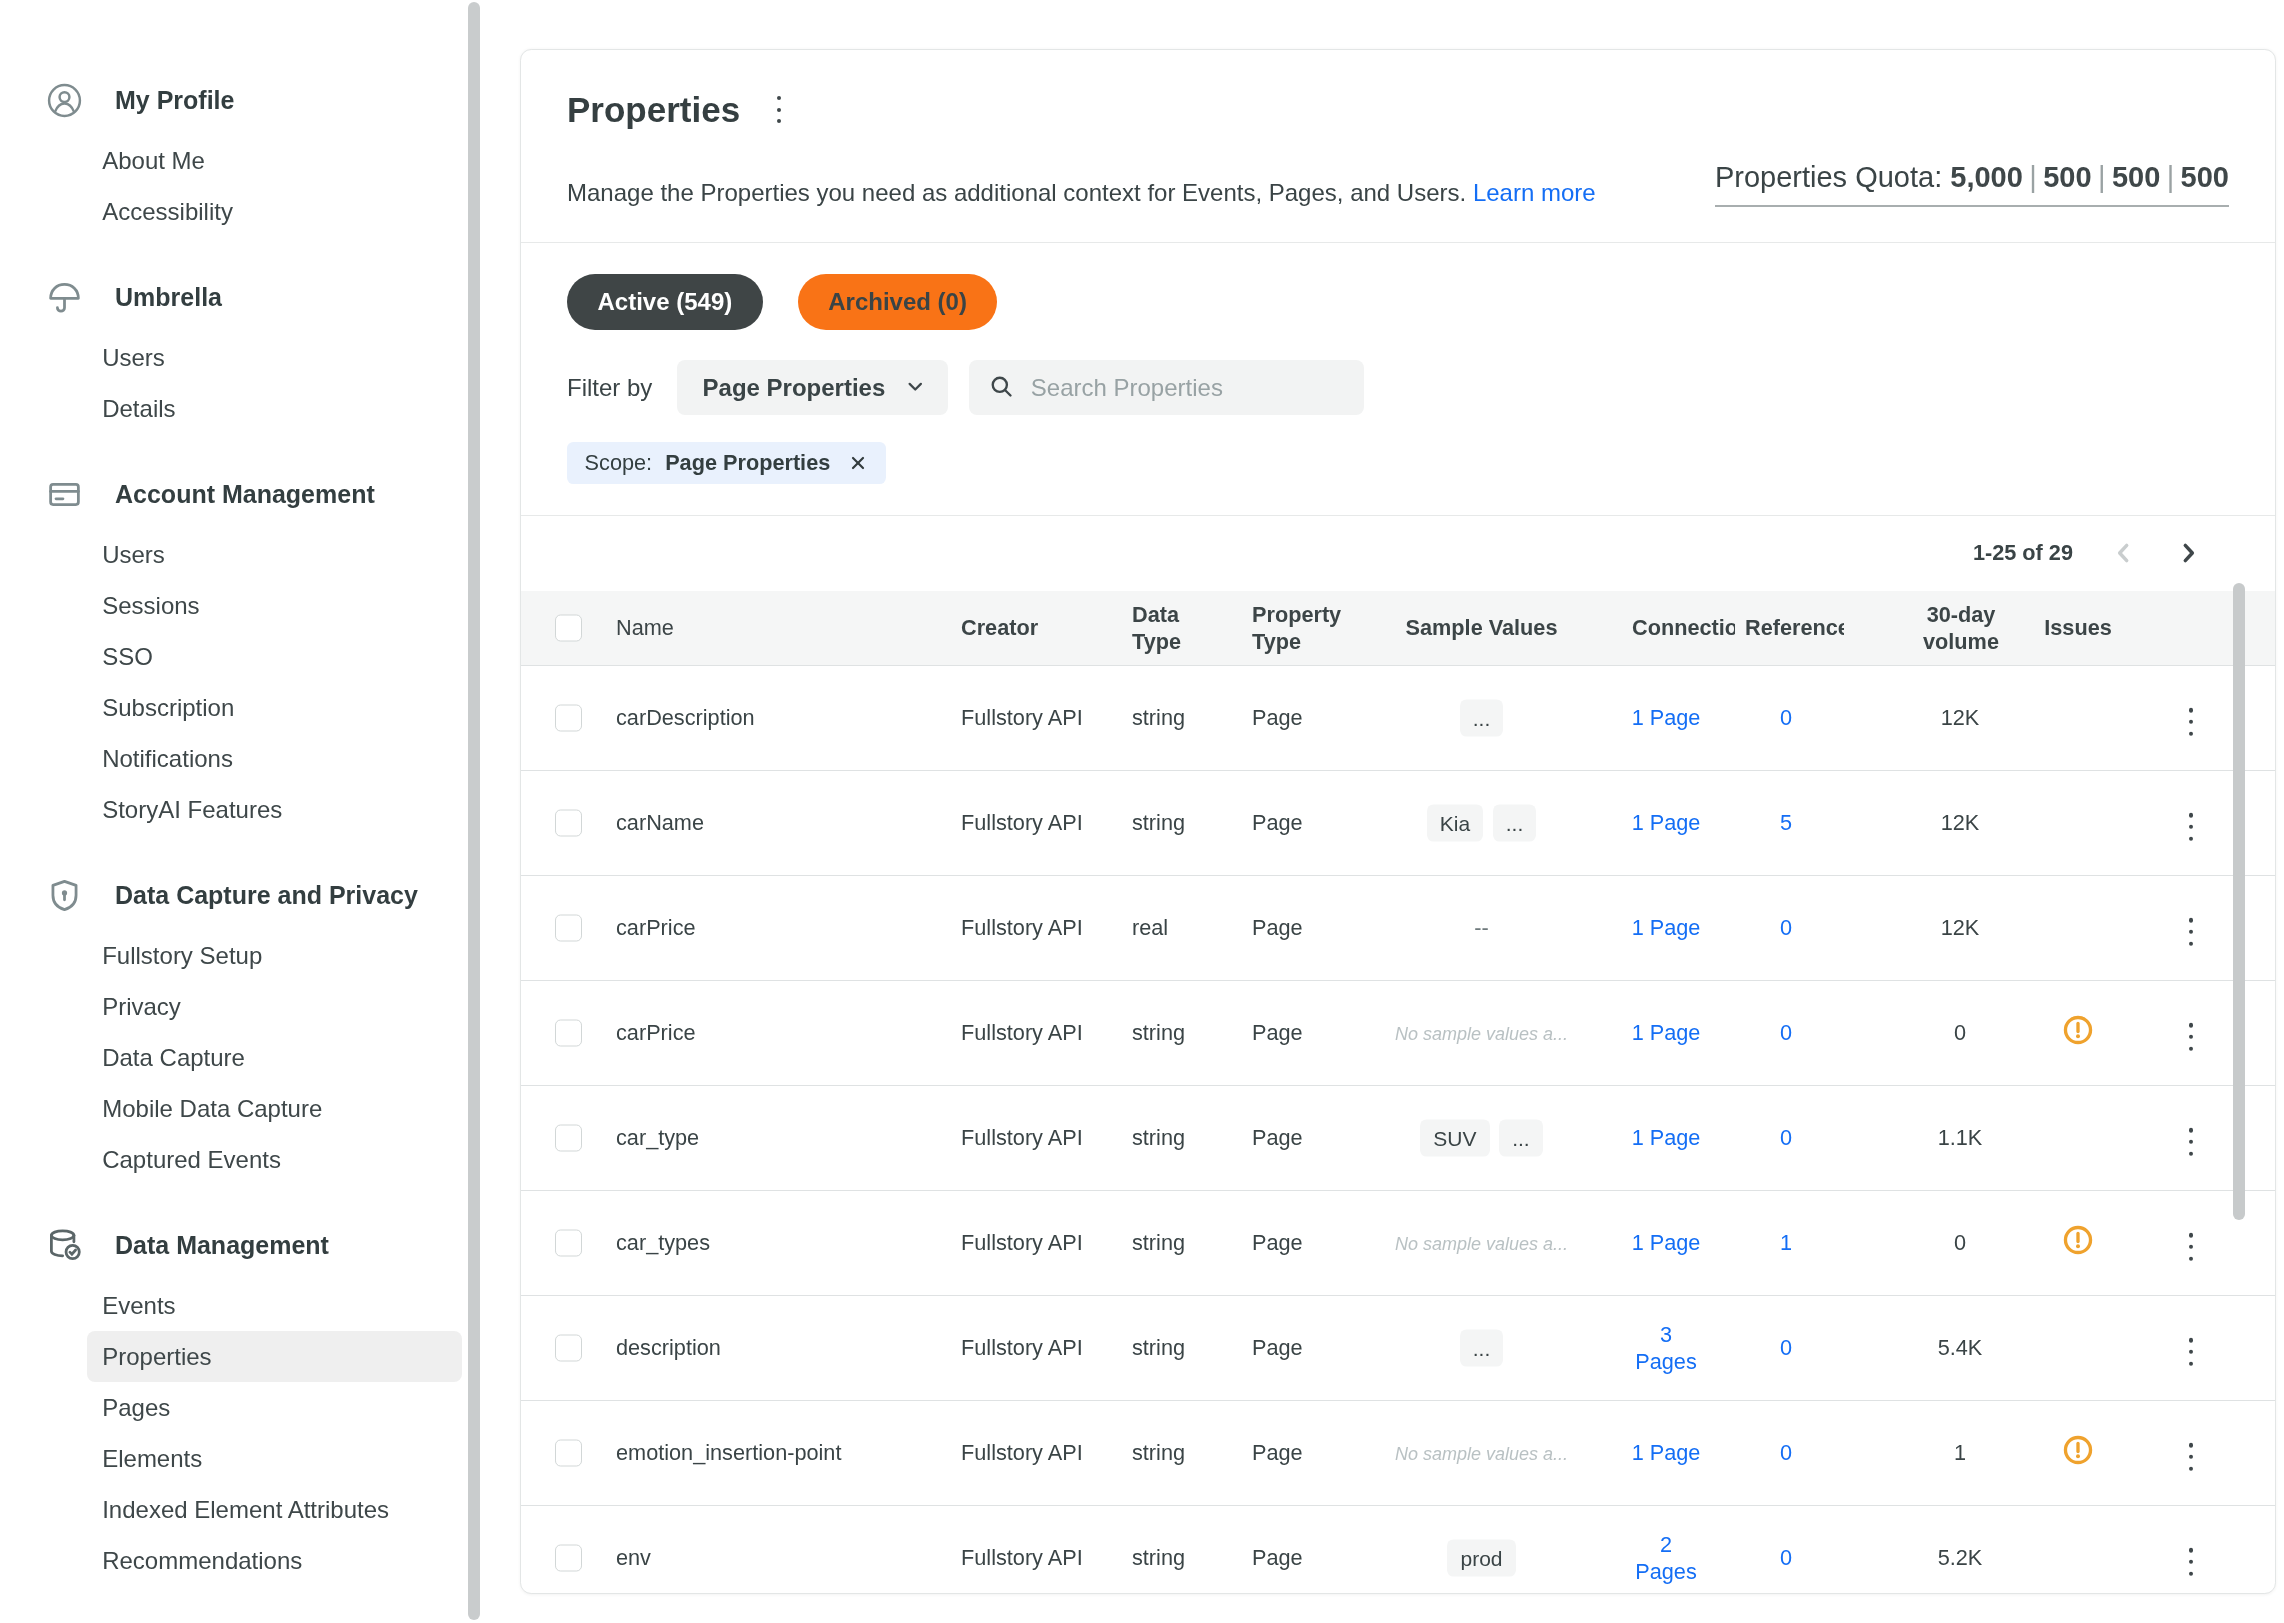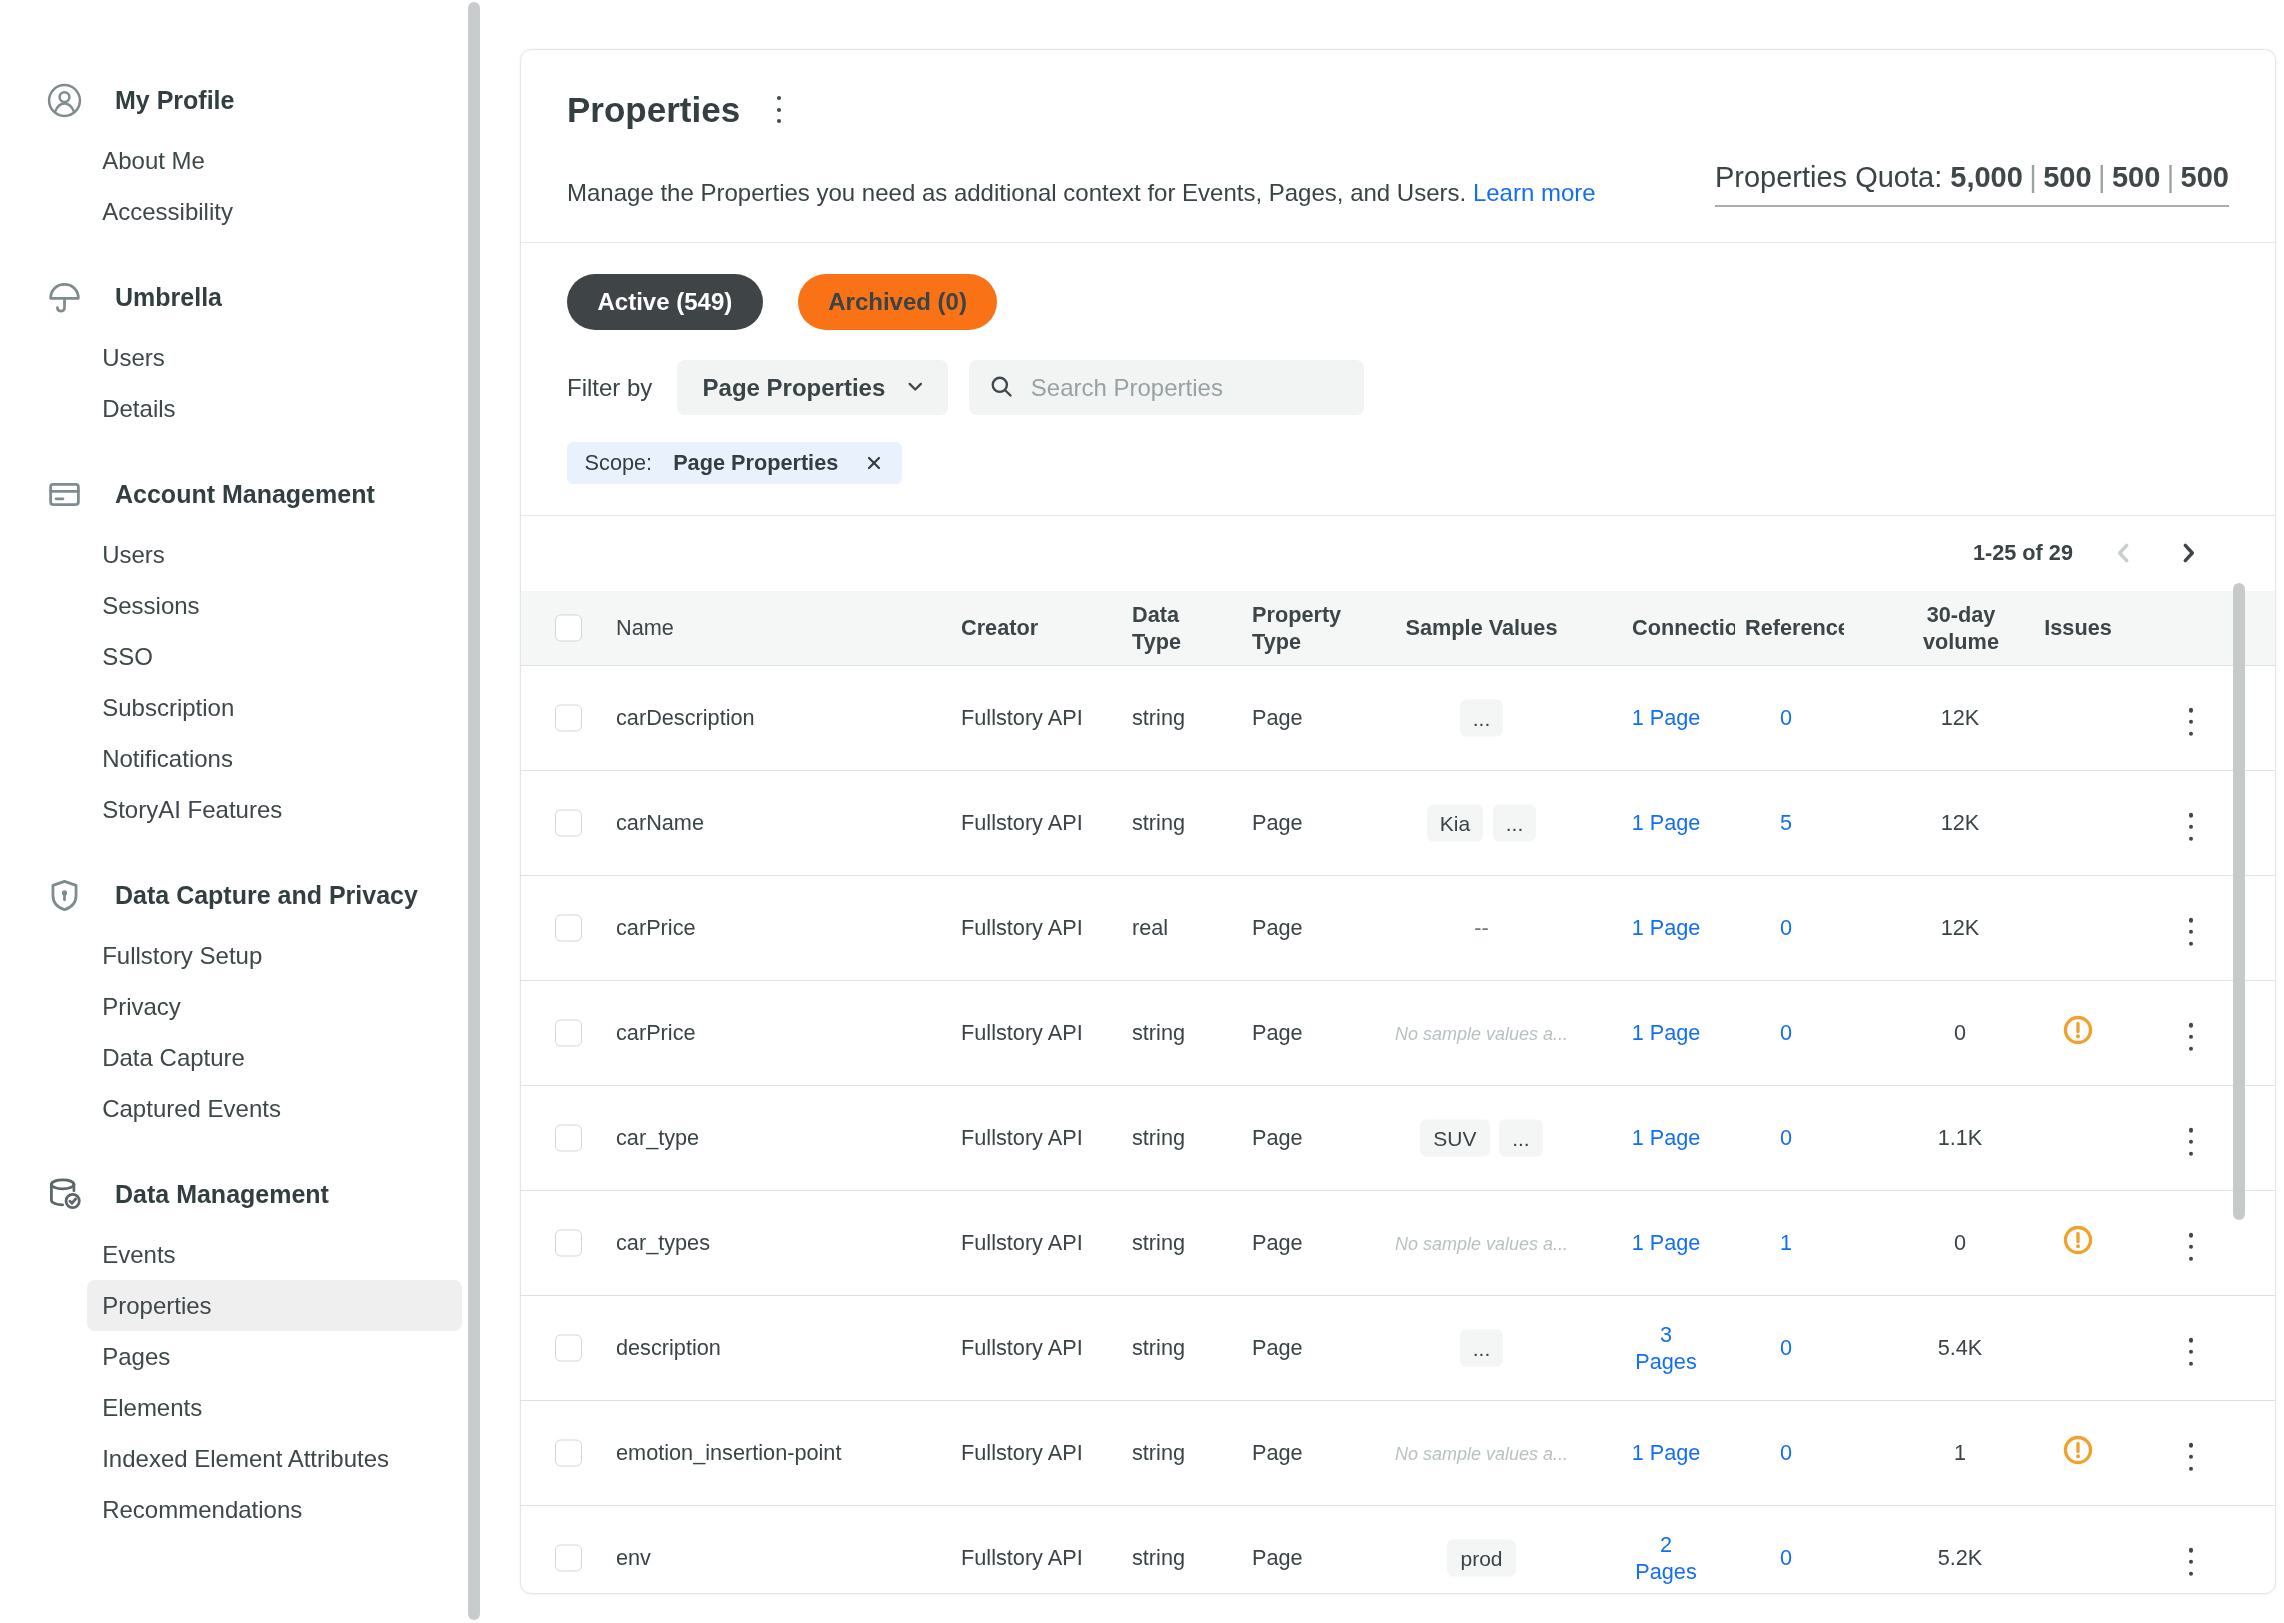--- a/index.html
+++ b/index.html
@@ -42,21 +42,21 @@
   .filter-label{font-size:24px;color:#3a4446;margin-right:3.2px;}
   .dropdown{height:55px;background:#f2f3f3;border-radius:8px;display:inline-flex;align-items:center;
     gap:19px;padding:0 21px 0 26px;cursor:pointer;}
   .dropdown .dd-text{font-size:24px;font-weight:700;color:#3a4446;}
   .searchbox{height:55px;width:395px;background:#f2f3f3;border-radius:8px;display:inline-flex;
     align-items:center;gap:16px;padding:0 19px;box-sizing:border-box;}
   .searchbox .ph{font-size:24px;color:#98a2a4;}
   .chip-row{margin:27px 46px 0;padding-bottom:30.5px;border-bottom:0.8px solid #e7e9e9;margin-left:0;margin-right:0;
     padding-left:46px;}
   .scope-chip{height:42px;background:#e9f1fd;border-radius:6.4px;display:inline-flex;align-items:center;
-    gap:21px;padding:0 17.6px;font-size:21.7px;color:#333e40;}
+    gap:13px;padding:0 17.6px;font-size:21.7px;color:#333e40;}
   .scope-chip .v{font-weight:700;}
   .scope-chip .x{display:inline-flex;margin-left:4.8px;cursor:pointer;}
   
   .pagination-row{height:75px;display:flex;align-items:center;justify-content:flex-end;gap:38px;padding-right:74px;}
   .pag-range{font-size:21.7px;font-weight:700;color:#3a4446;}
   .pag-btn{display:inline-flex;cursor:pointer;}
   
   .table-header{position:relative;height:74px;background:#f5f6f6;border-bottom:0.8px solid #dfe2e3;}
   .cell{position:absolute;top:50%;transform:translateY(-50%);font-size:21.7px;color:#3a4446;}
   .hcell{font-weight:700;color:#3c4547;line-height:1.25;}
@@ -144,20 +144,21 @@
               <path d="M12 2.8 L19.5 5.4 V11.8 C19.5 16.4 16.5 19.8 12 21.2 C7.5 19.8 4.5 16.4 4.5 11.8 V5.4 Z"></path>
               <circle cx="12" cy="10.3" r="1.7" fill="#7f8c8f" stroke="none"></circle>
               <line x1="12" y1="11.8" x2="12" y2="14.8" stroke-linecap="round"></line>
             </svg>
           </span>
           <span class="s-label">Data Capture and Privacy</span>
         </div>
         <div class="side-item">Fullstory Setup</div>
         <div class="side-item">Privacy</div>
         <div class="side-item">Data Capture</div>
+        <div class="side-item">Mobile Data Capture</div>
         <div class="side-item">Captured Events</div>
       </div>
       <div class="side-section">
         <div class="side-header">
           <span class="s-icon">
             <svg width="37" height="37" viewBox="0 0 24 24" fill="none" stroke="#5b6668" stroke-width="1.8" stroke-linecap="round">
               <ellipse cx="10.8" cy="5.4" rx="7.3" ry="2.9"></ellipse>
               <path d="M3.5 5.4 V15.8 c0 1.6 3.3 2.9 7.3 2.9"></path>
               <path d="M18.1 5.4 V9.6"></path>
               <circle cx="17.3" cy="16.2" r="4.3"></circle>

